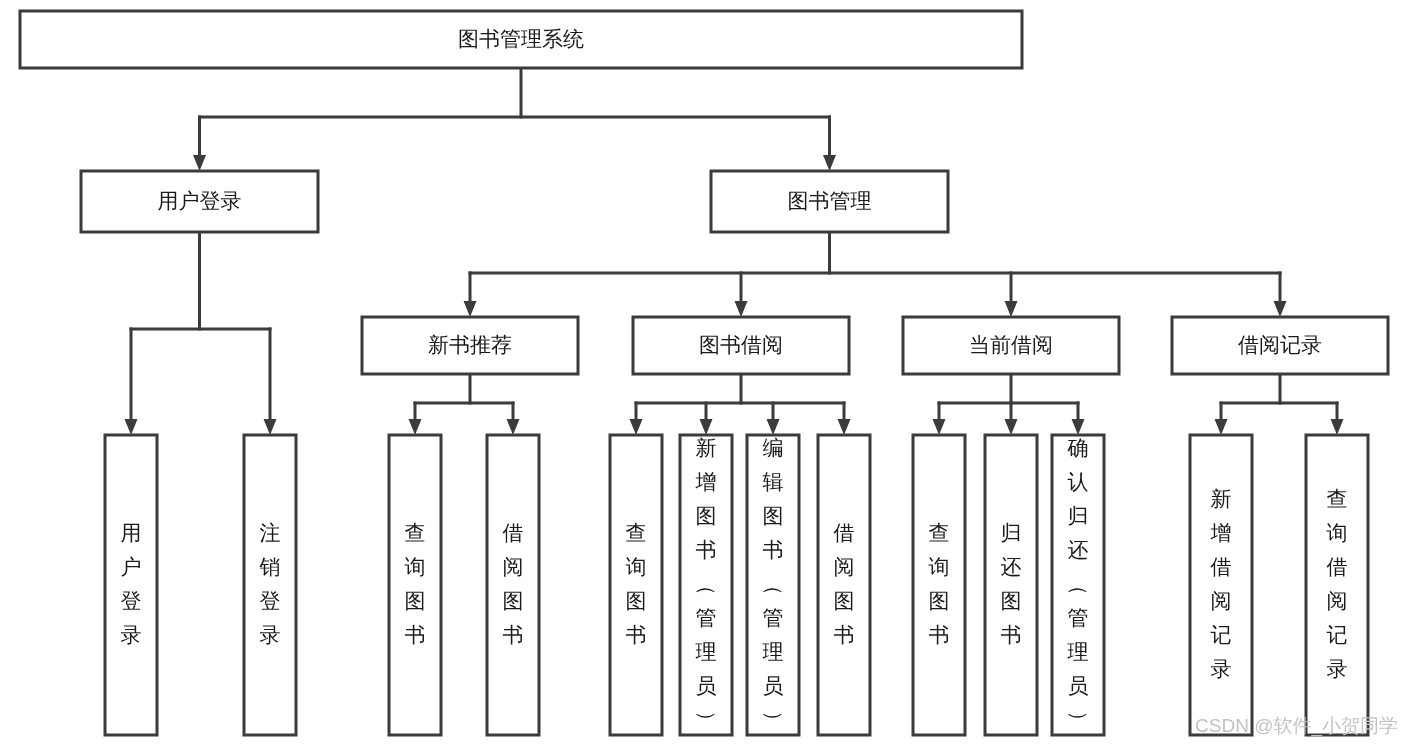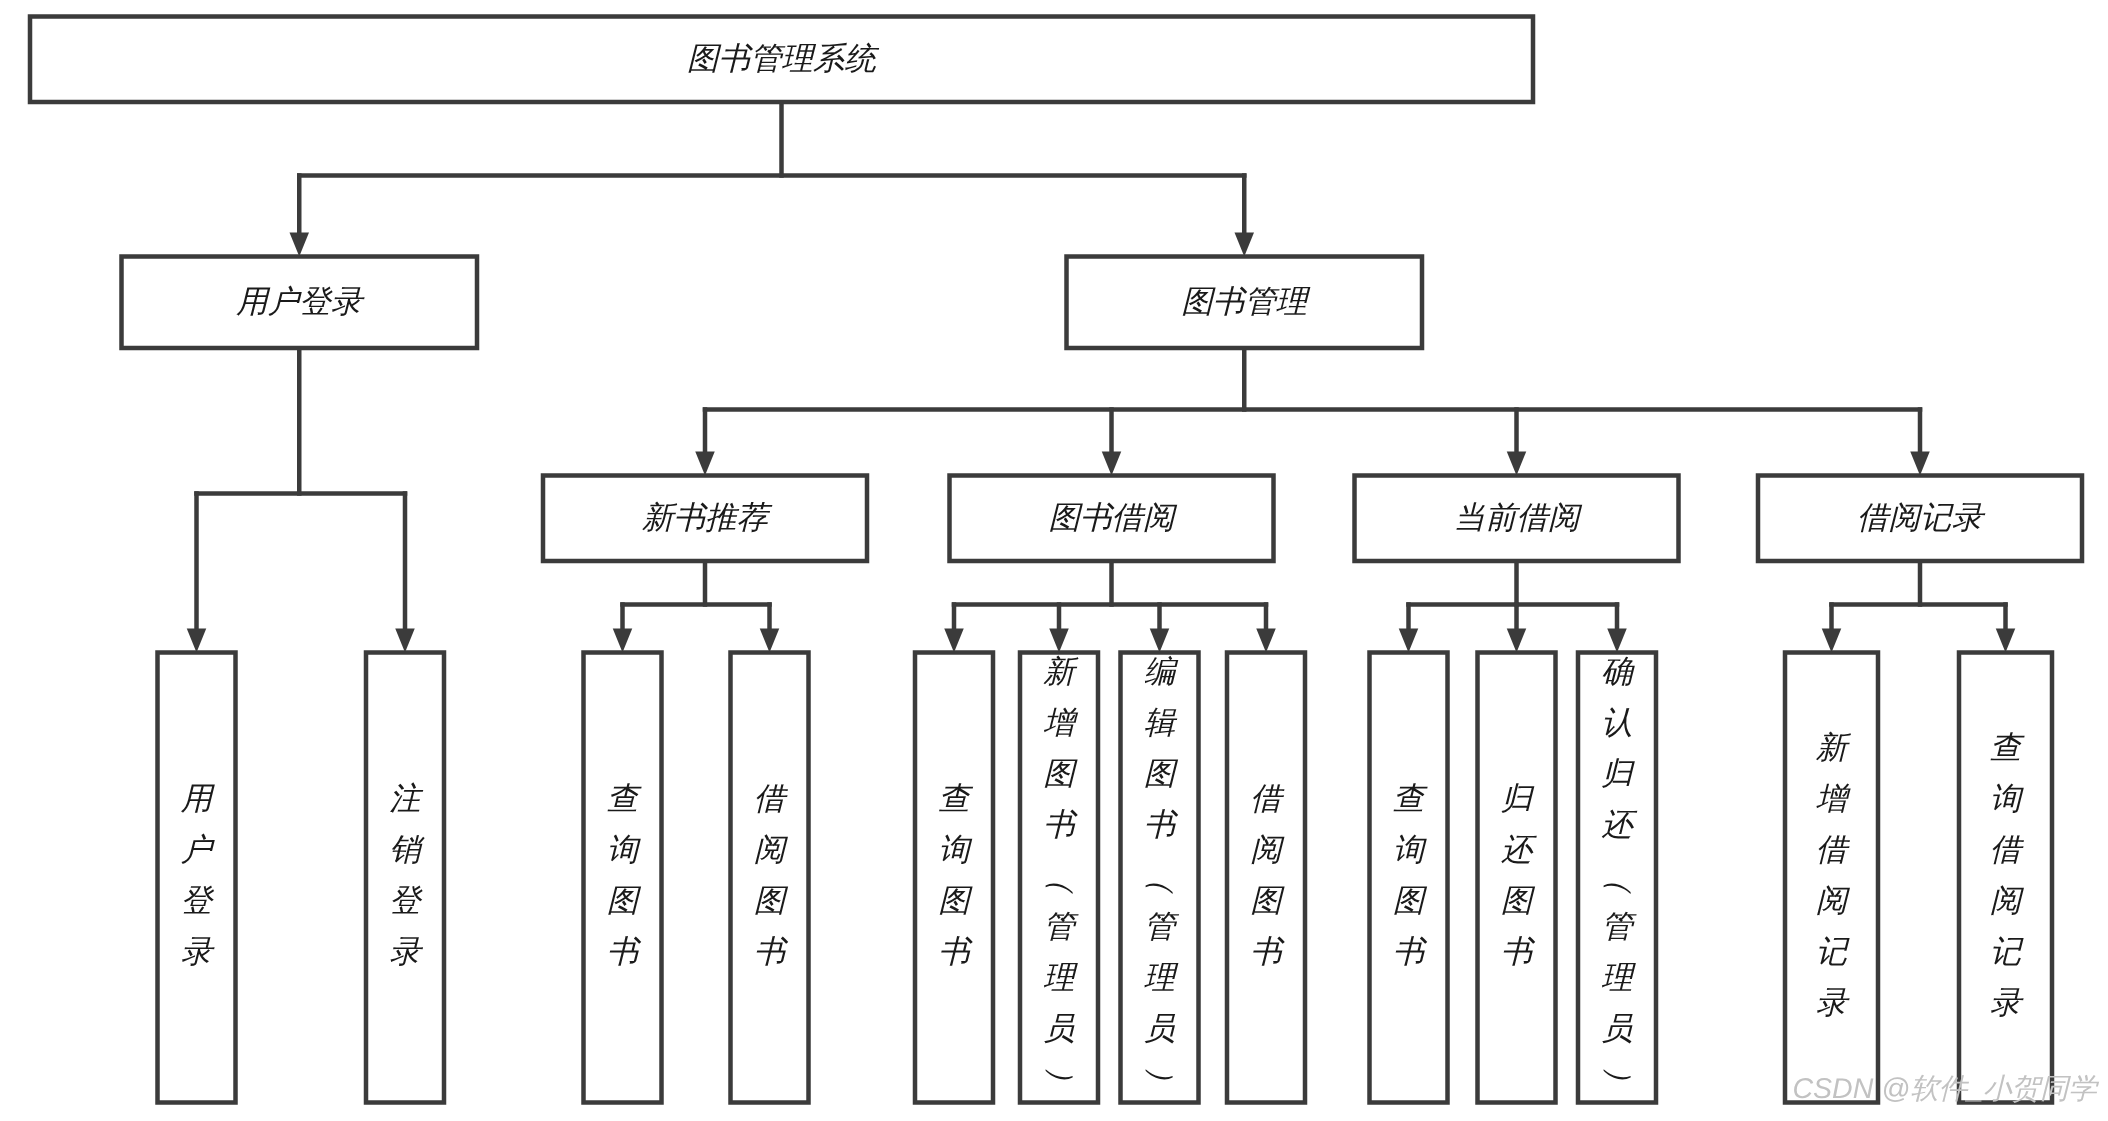--- a/index.html
+++ b/index.html
@@ -12,21 +12,20 @@
     width: 1405px;
     height: 747px;
     font-family: "Liberation Sans", "DejaVu Sans", sans-serif;
     overflow: hidden;
     position: relative;
   }
   #diagram-root {
     position: relative;
     width: 1405px;
     height: 747px;
-    font-style: italic;
   }
   svg.diagram-canvas {
     display: block;
     width: 1405px;
     height: 747px;
   }
   .node-box {
     fill: #ffffff;
     stroke: #3b3b3b;
     stroke-width: 3;

